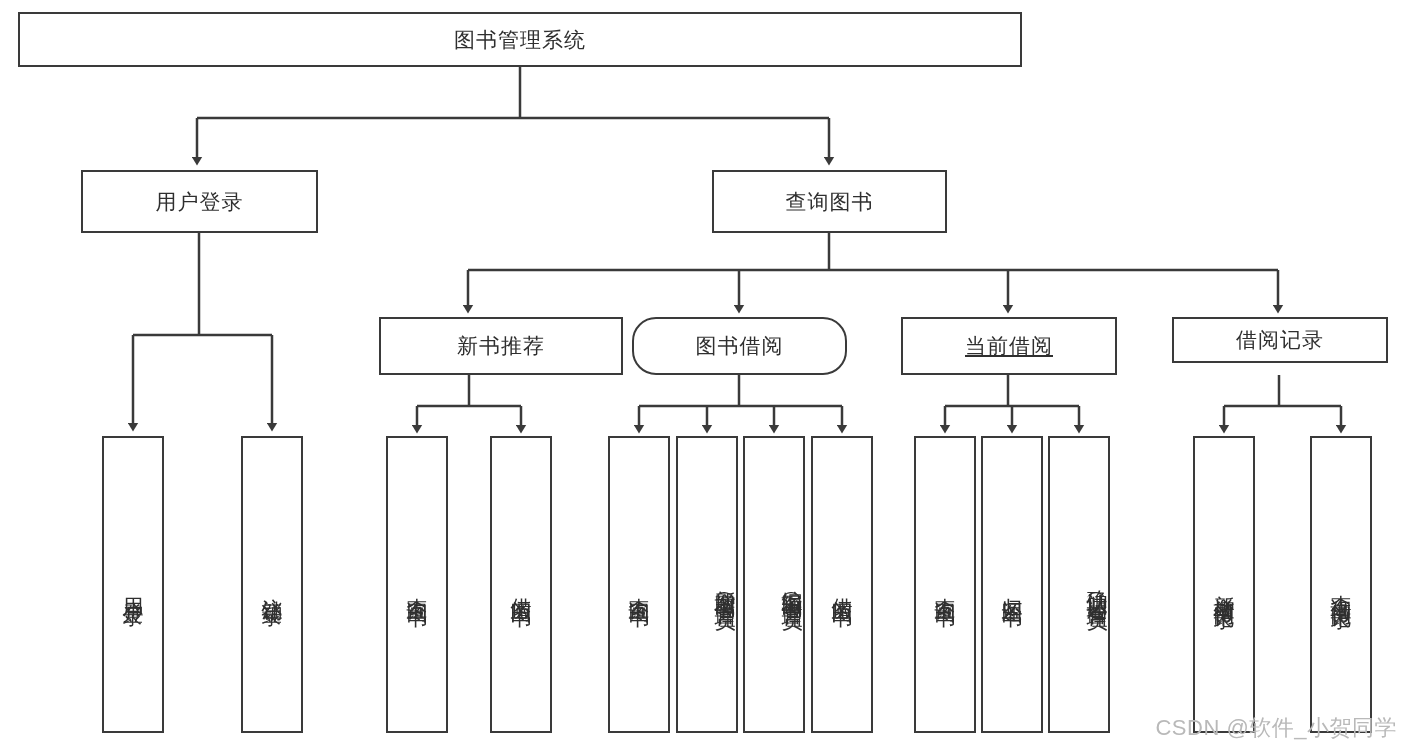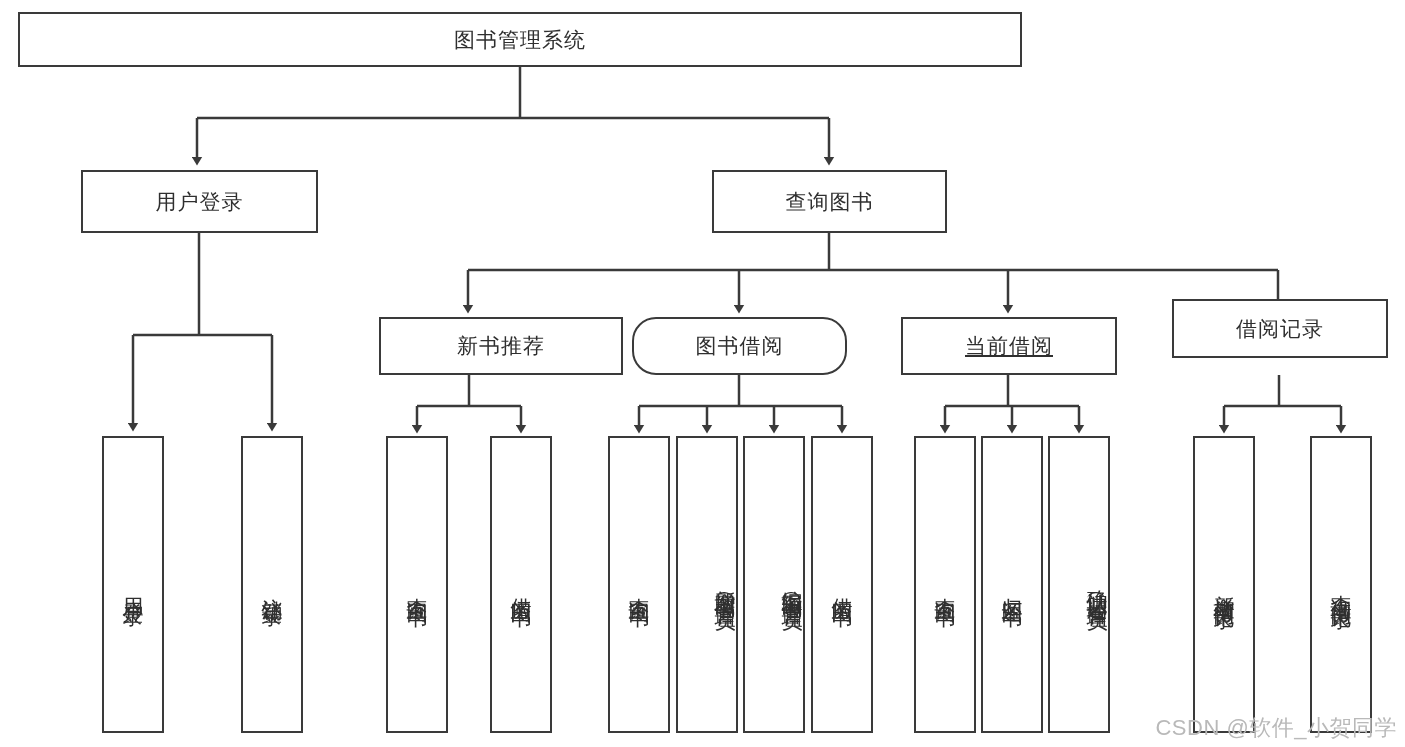--- a/index.html
+++ b/index.html
@@ -97,21 +97,21 @@
 
   <div class="node-box node-h" style="left:379px;top:317px;width:244px;height:58px;">
     <span>新书推荐</span>
   </div>
   <div class="node-box node-h" style="left:632px;top:317px;width:215px;height:58px;border-radius:24px;">
     <span>图书借阅</span>
   </div>
   <div class="node-box node-h" style="left:901px;top:317px;width:216px;height:58px;text-decoration:underline;">
     <span>当前借阅</span>
   </div>
-  <div class="node-box node-h" style="left:1172px;top:299px;width:216px;height:59px;">
+  <div class="node-box node-h" style="left:1172px;top:317px;width:216px;height:46px;">
     <span>借阅记录</span>
   </div>
 
   <div class="node-box node-v" style="left:102px;top:436px;width:62px;height:297px;">
     <span>用户登录</span>
   </div>
   <div class="node-box node-v" style="left:241px;top:436px;width:62px;height:297px;">
     <span>注销登录</span>
   </div>
 

